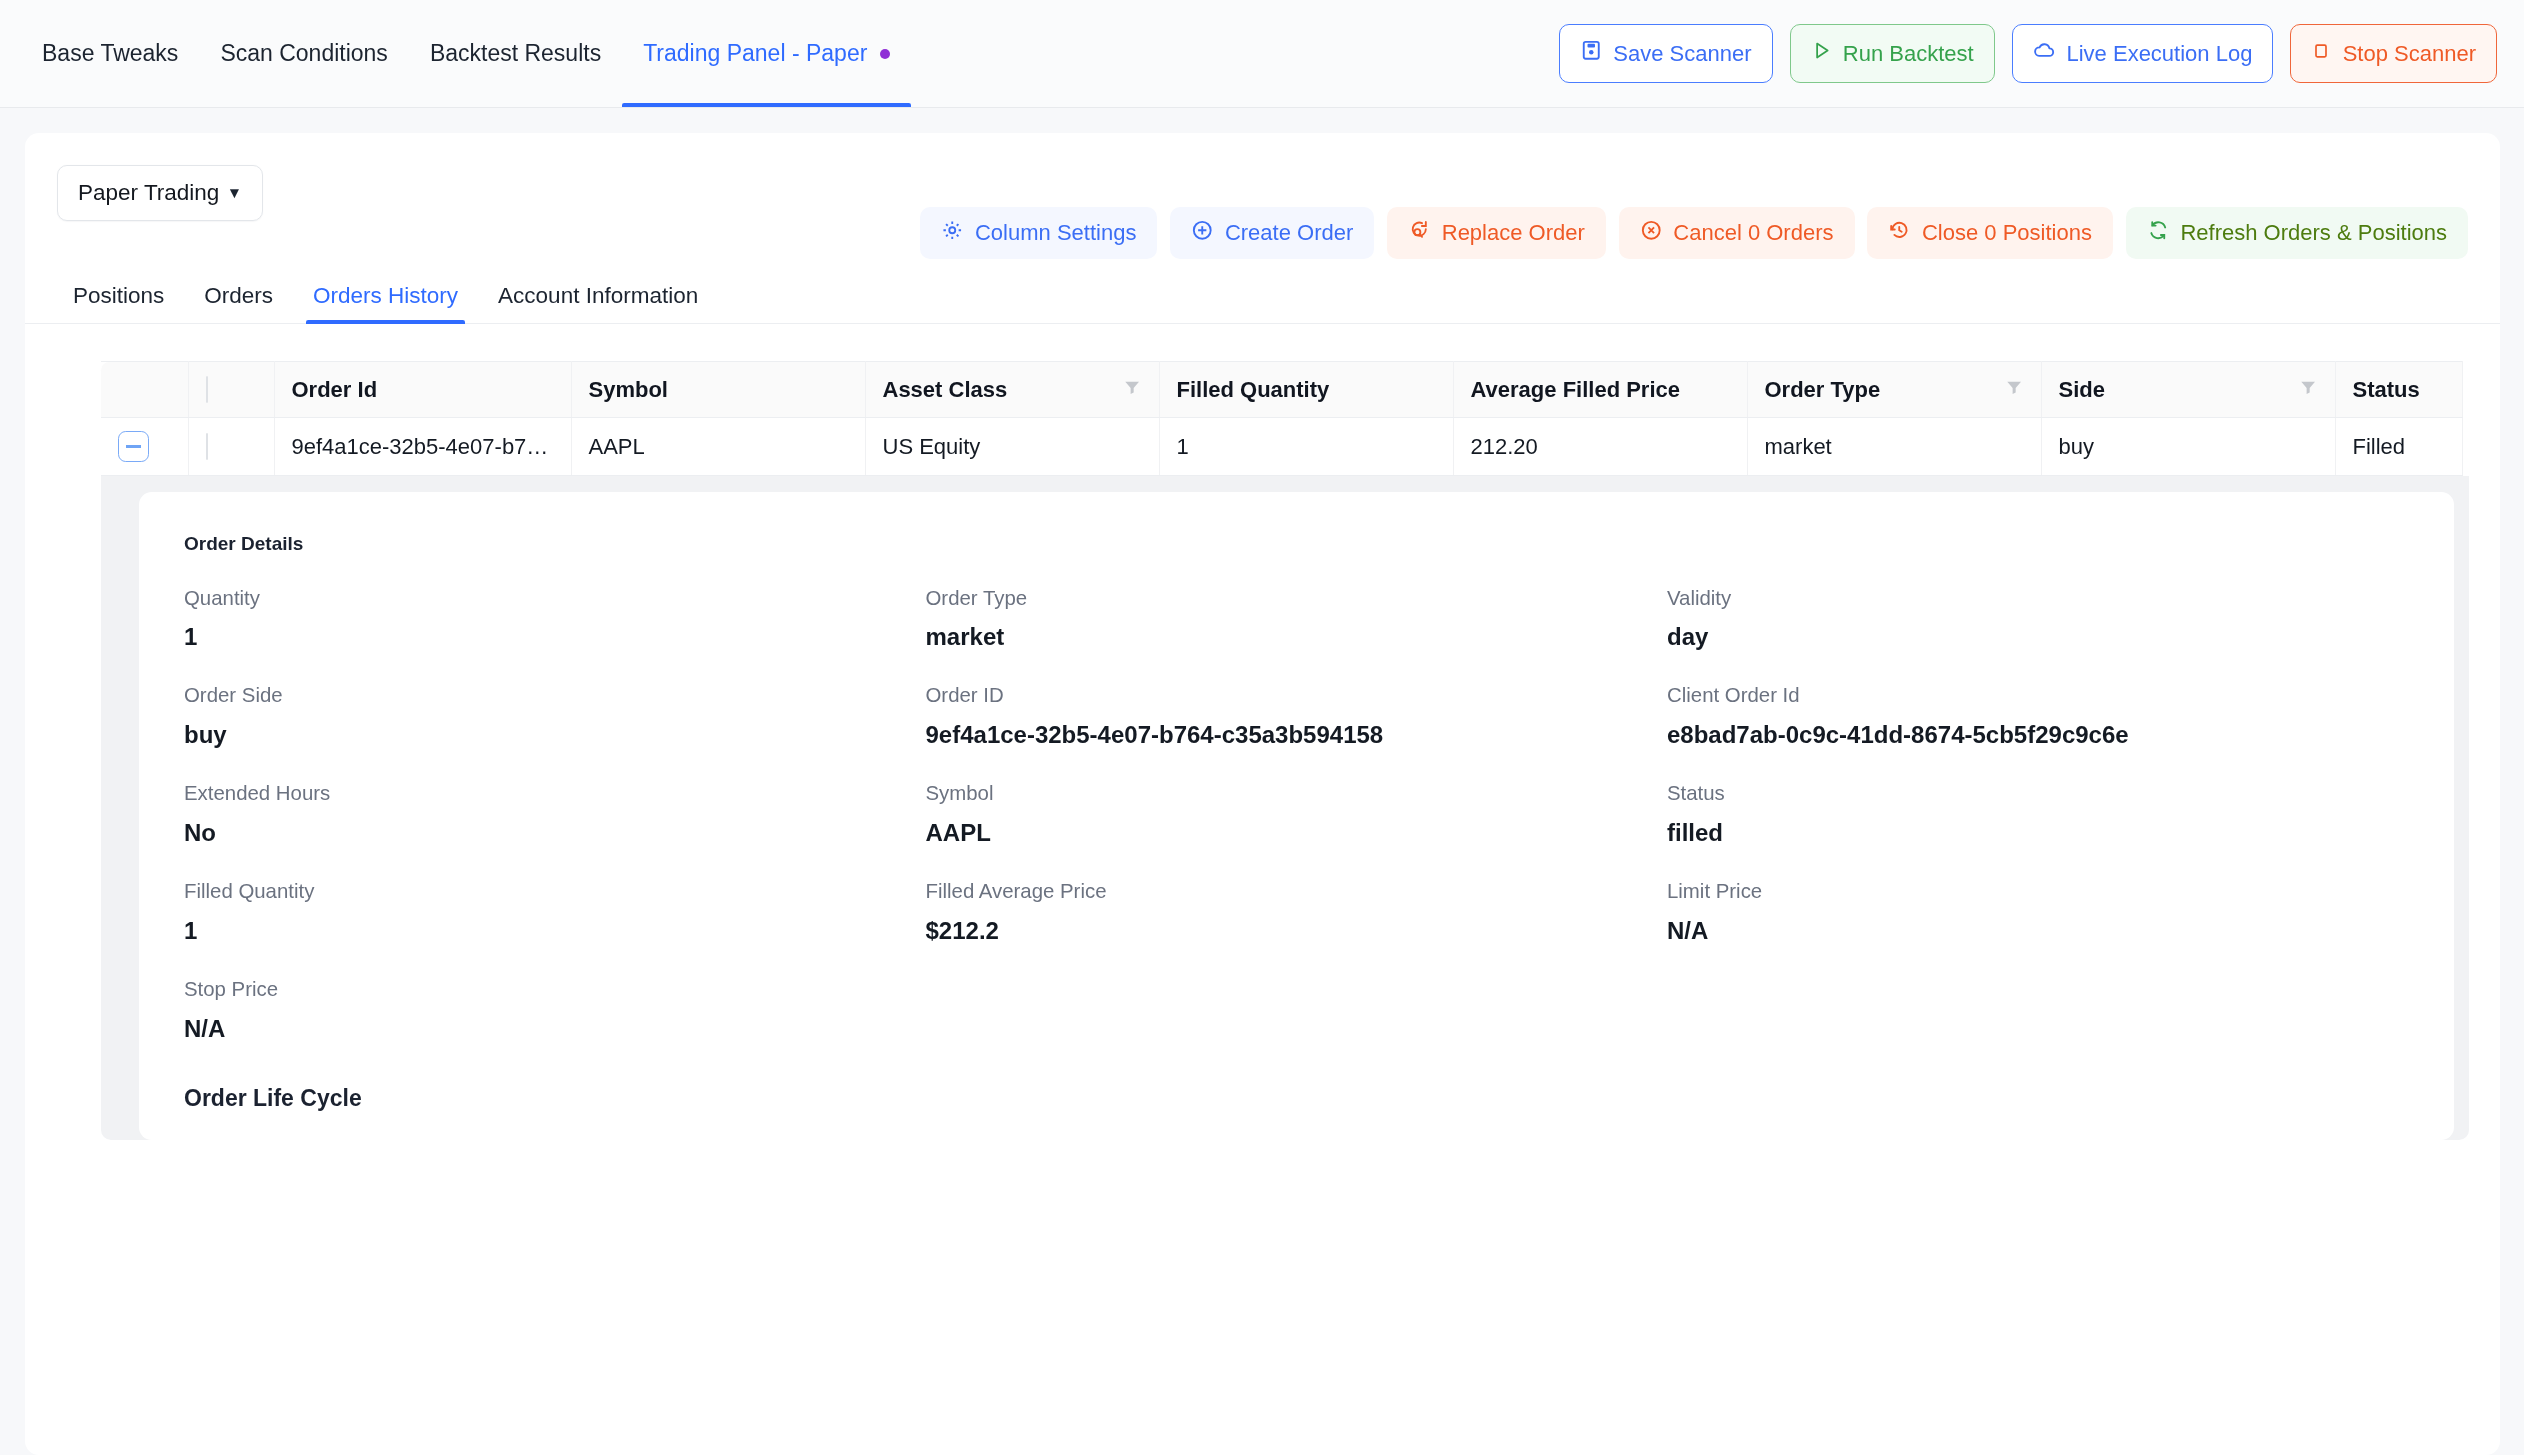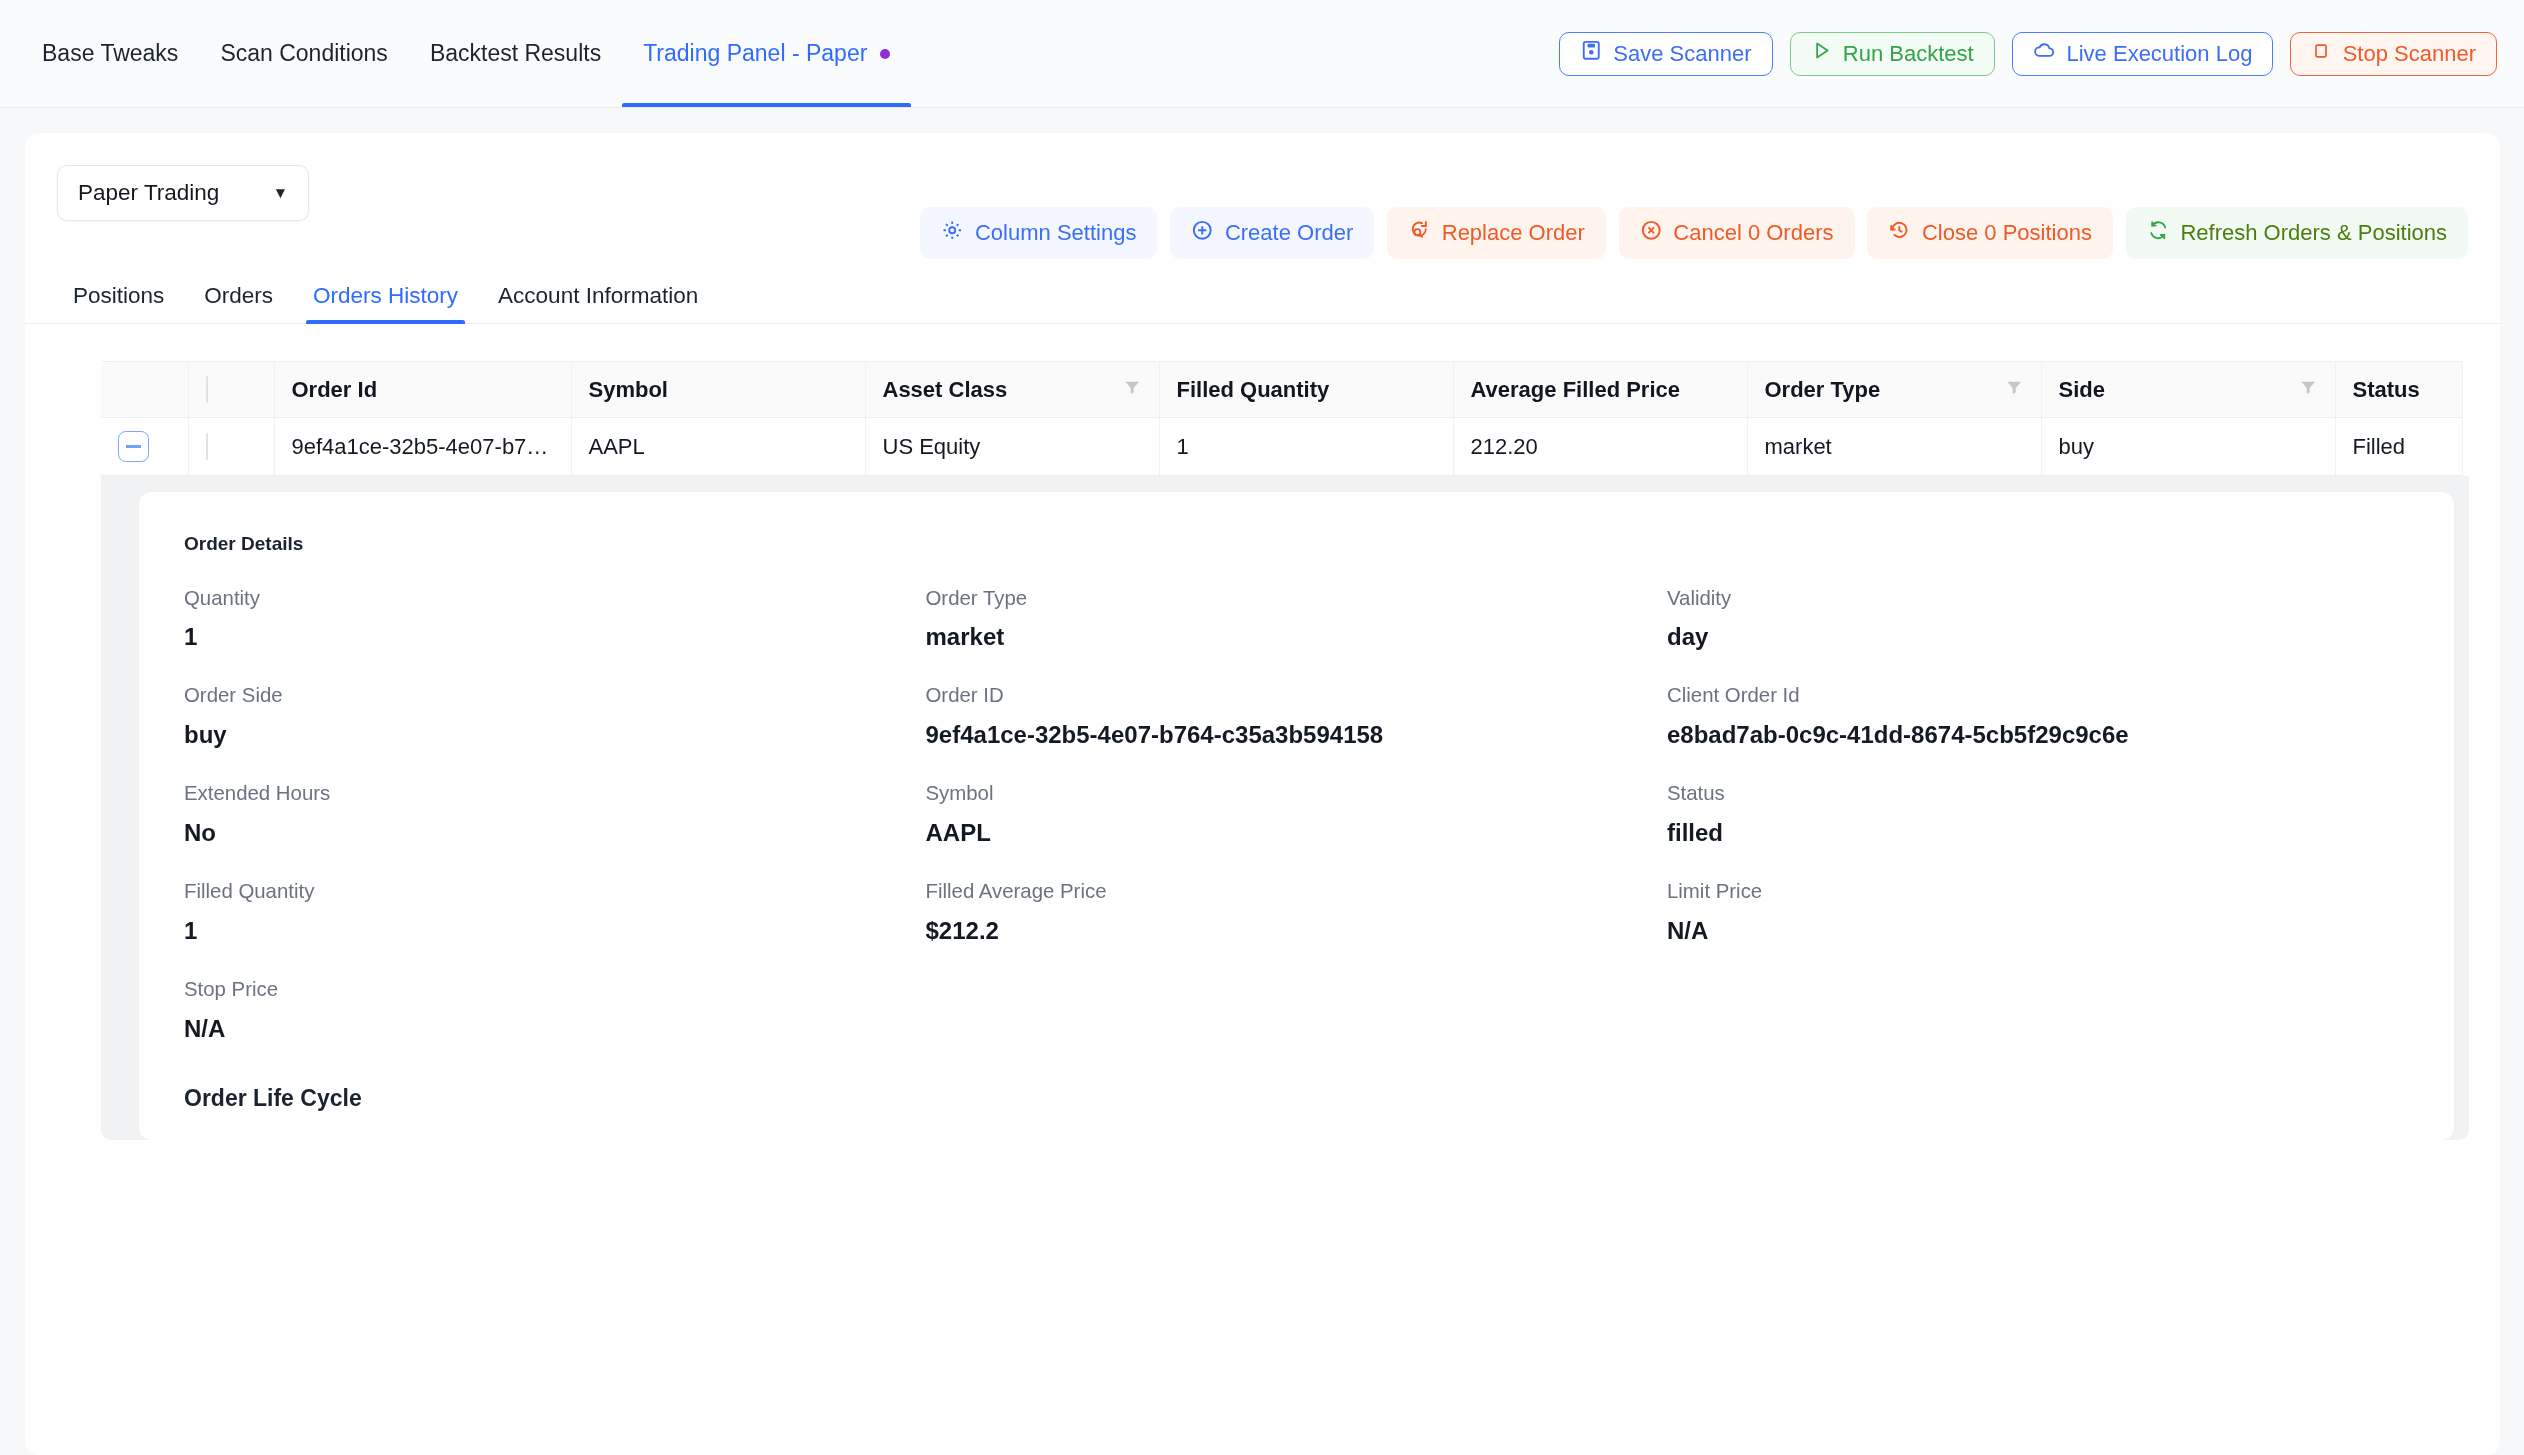--- a/index.html
+++ b/index.html
@@ -39,42 +39,42 @@
     height: 4.2px; background: #2f6bff; border-radius: 2.1px 2.1px 0 0;
   }
   .tabdot {
     width: 10px; height: 10px; border-radius: 50%;
     background: #8f2fd6; margin-left: 12.7px; display:inline-block;
   }
 
   .topactions { margin-left: auto; display: flex; gap: 17px; align-items: center; }
   .tbtn {
     display: flex; align-items: center; gap: 11.3px;
-    height: 44px; padding: 0 20px;
+    height: 59px; padding: 0 20px;
     border-radius: 10px; font-size: 22px;
     background: #ffffff; cursor: pointer; white-space: nowrap;
   }
   .tbtn.blue   { border: 1.4px solid #4a7dff; color: #3b6ef5; }
   .tbtn.green  { border: 1.4px solid #7fc88b; color: #35a24c; background: #f2fbf4; }
   .tbtn.orange { border: 1.4px solid #f0663a; color: #ef5a26; background: #fff6f2; }
   .tbtn svg { flex: 0 0 auto; }
 
   
   .page {
     margin: 25px 25px 0 25px;
     background: #ffffff;
     border-radius: 14px;
     height: calc(1455px - 108px - 25px);
     position: relative;
     overflow: hidden;
   }
 
   .env-row { padding: 32px 0 0 32px; }
   .env-select {
-    width: 252px; height: 56px;
+    width: 206px; height: 56px;
     border: 1.4px solid #e3e6ea; border-radius: 10px;
     background: #fff;
     display: flex; align-items: center; justify-content: space-between;
     padding: 0 20px; font-size: 22.5px; color: #14181f; cursor: pointer;
     box-shadow: 0 0.7px 1.4px rgba(16,24,40,.04);
   }
   .caret { font-size: 15.5px; color: #1c2430; }
 
   .toolbar {
     display: flex; justify-content: flex-end; gap: 12.7px;

